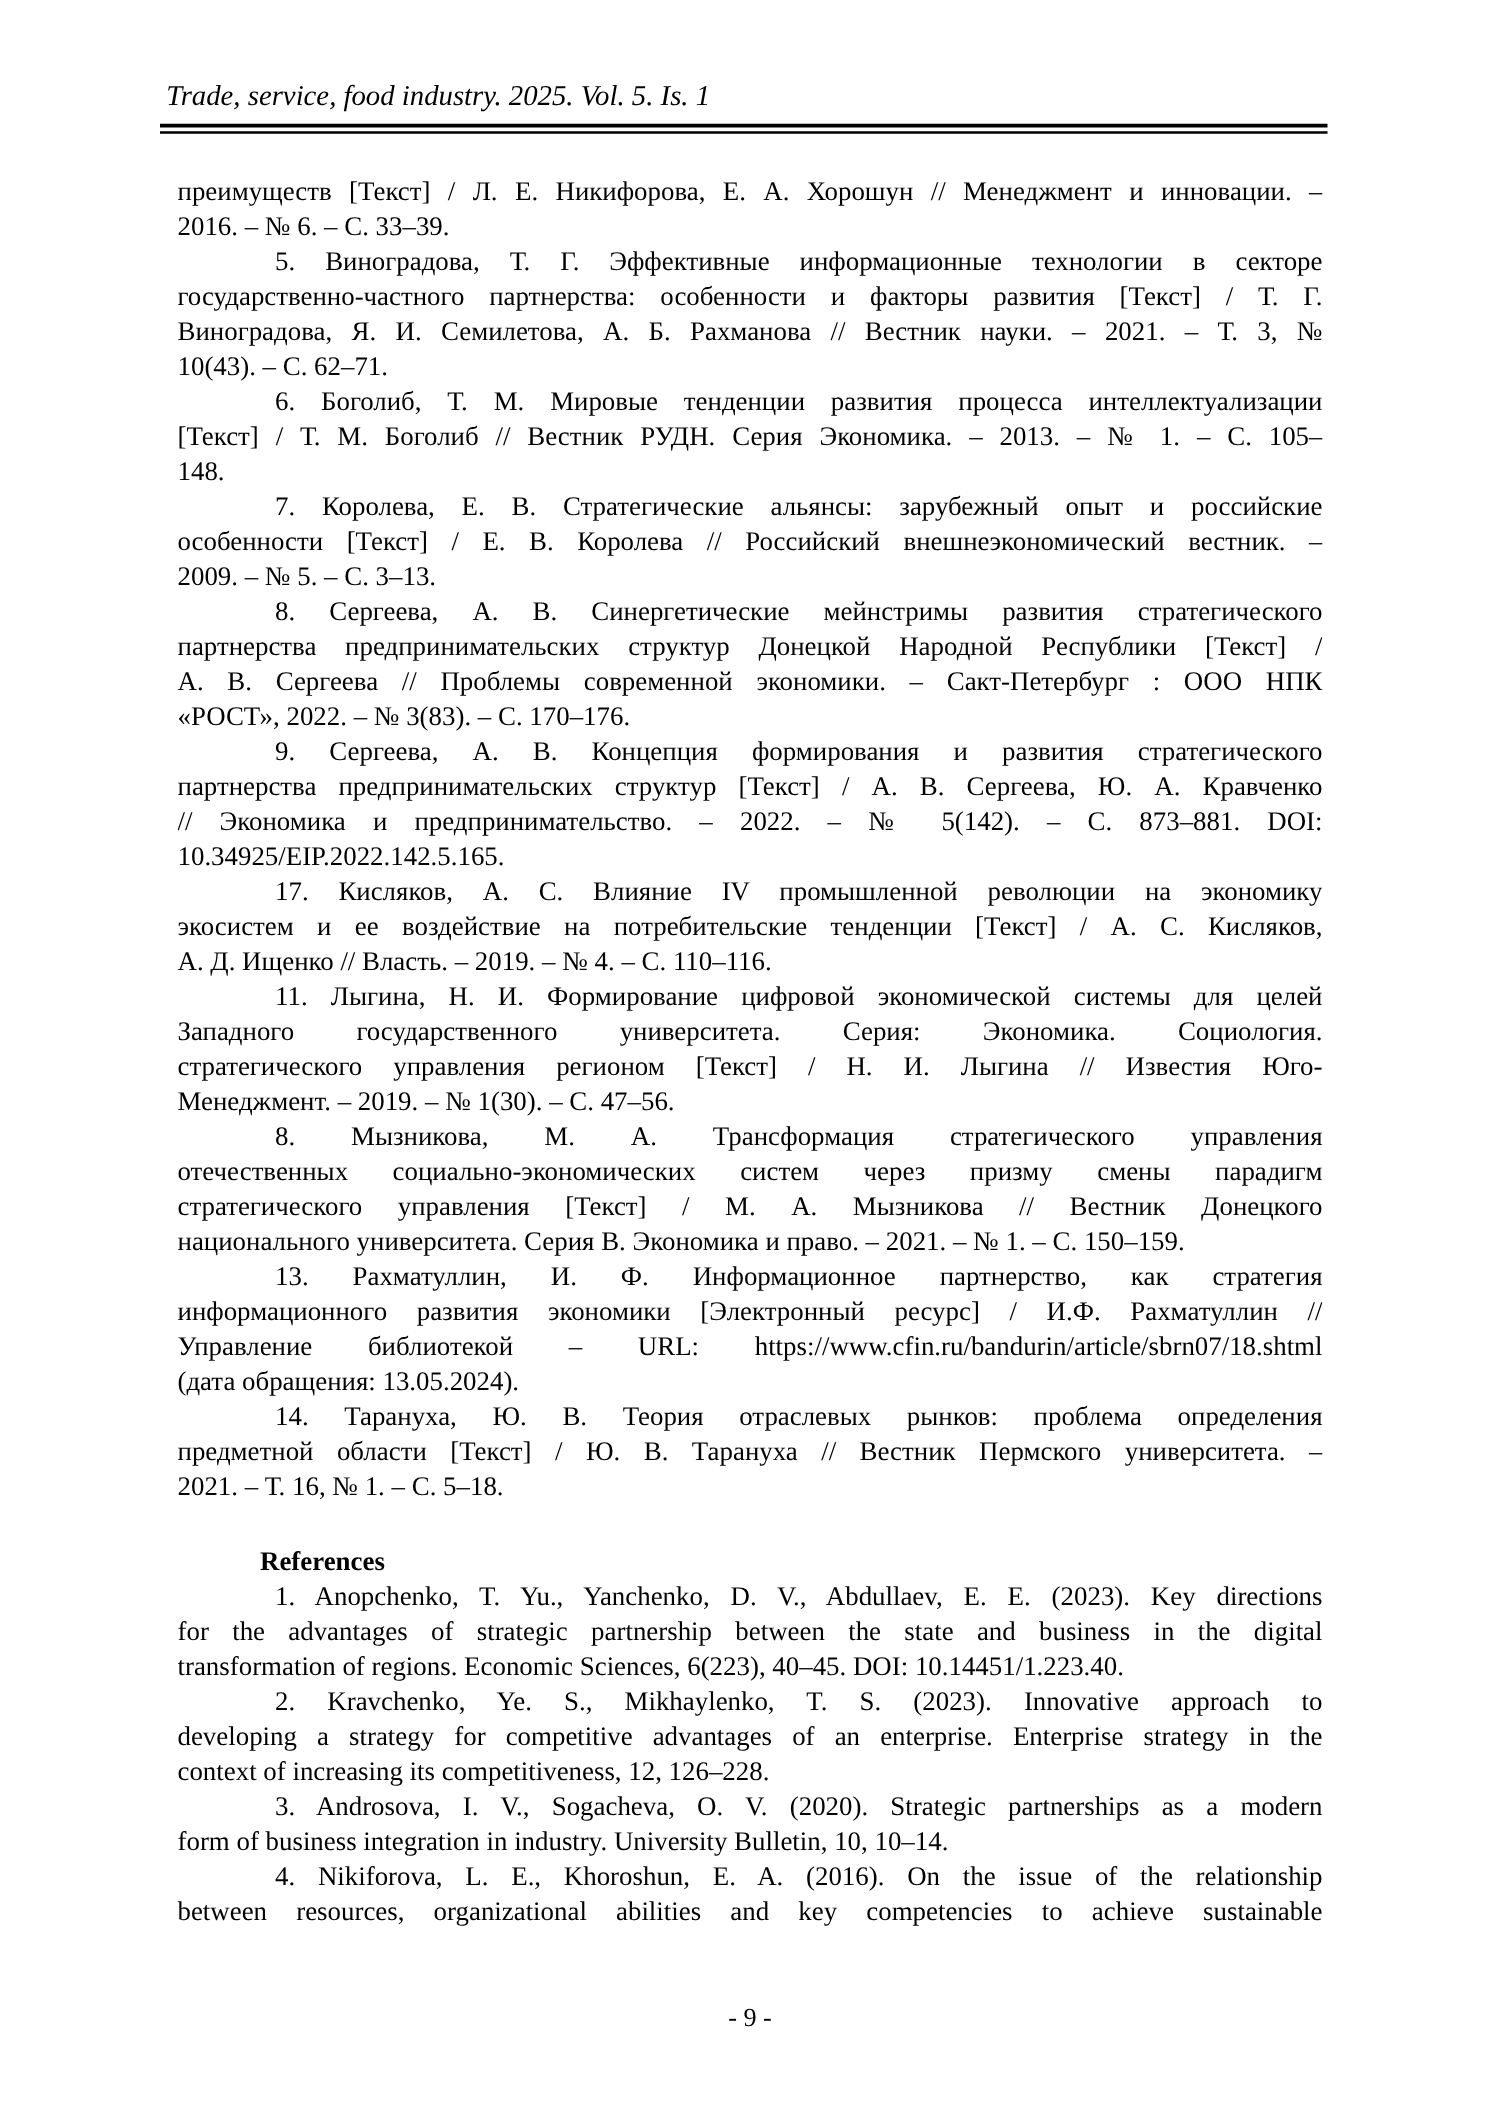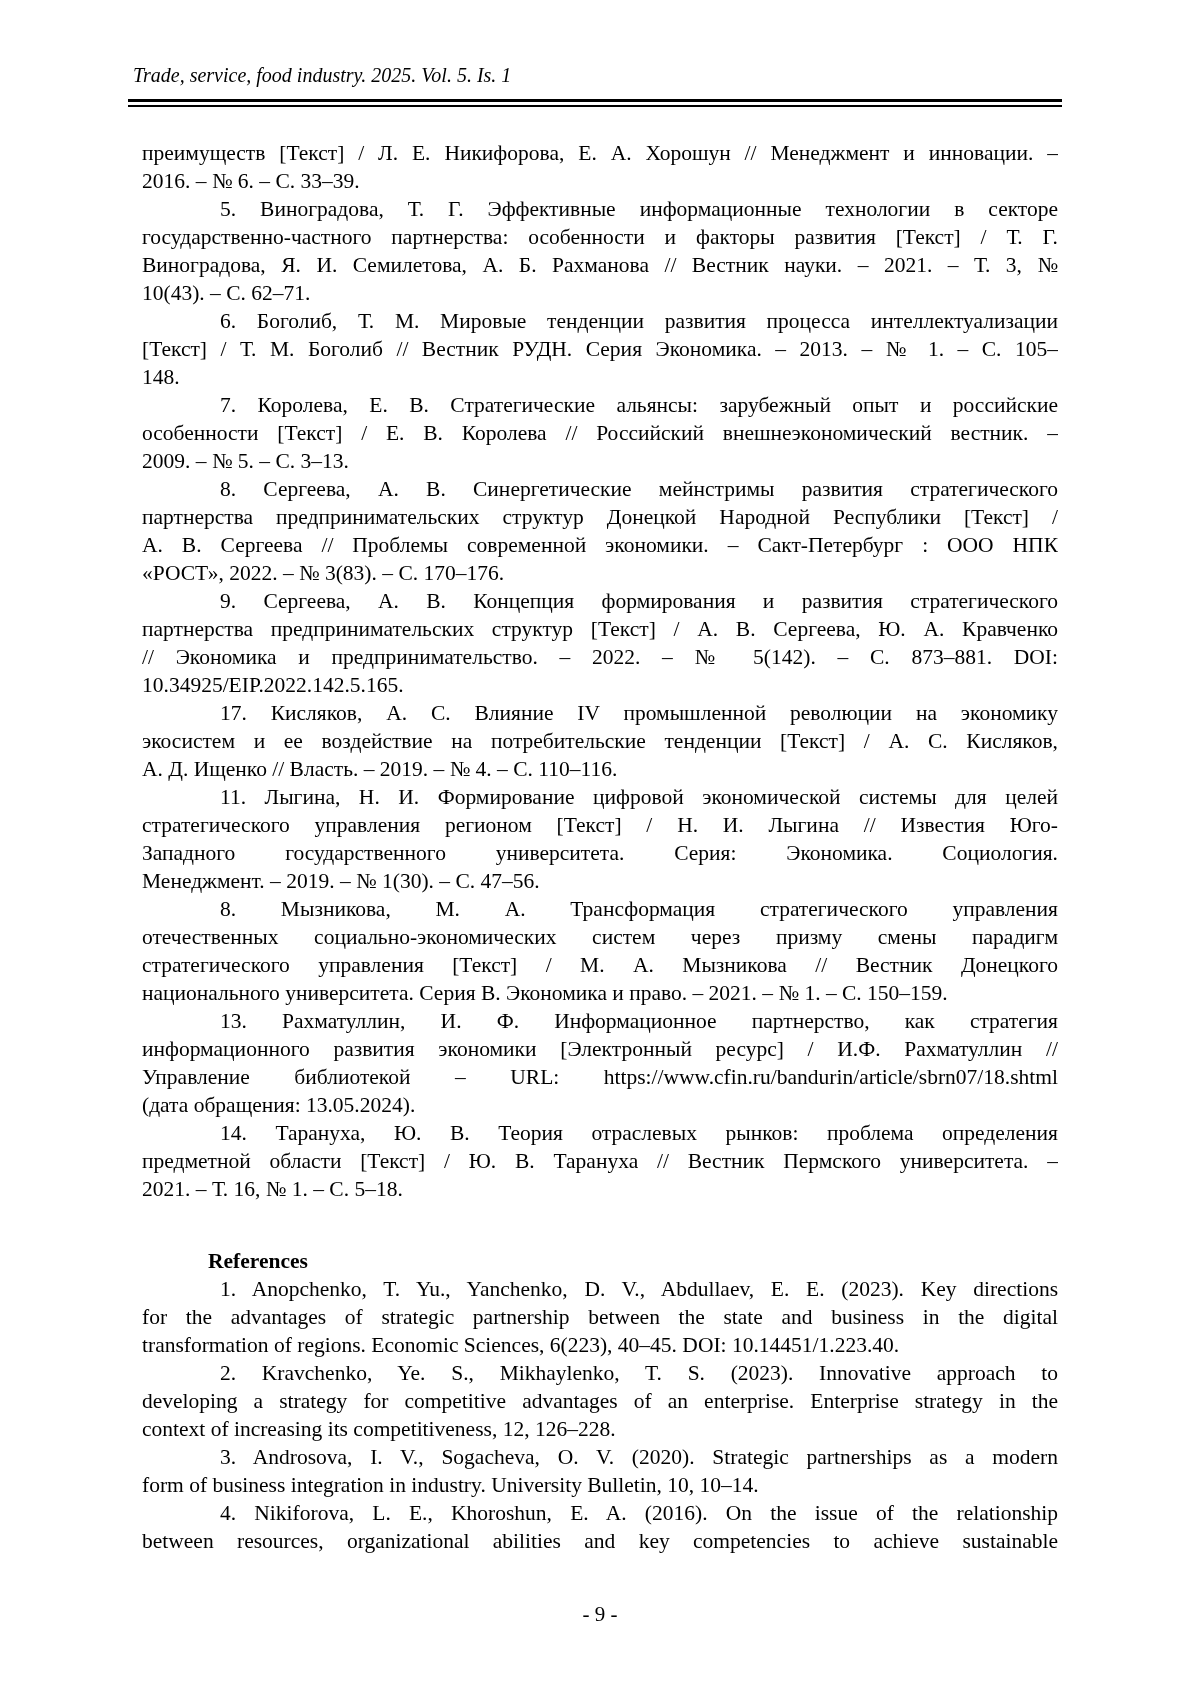--- a/index.html
+++ b/index.html
@@ -7,21 +7,21 @@
   .page {
     position:relative;
     width:1200px; height:1697px;
     background:#ffffff;
     color:#000;
     font-family:"Liberation Serif","DejaVu Serif",serif;
     overflow:hidden;
   }
   .journal-header {
     position:absolute; left:133px; top:64px;
-    font-size:20px; font-style:italic;
+    font-size:23px; font-style:italic;
     white-space:nowrap;
   }
   .header-rule {
     position:absolute; left:128px; top:99px;
     width:934px; height:8px;
     border-top:3px solid #000;
     border-bottom:2px solid #000;
   }
   .content {
     position:absolute; left:130px; top:139px;
@@ -32,21 +32,21 @@
     height:28px; overflow:hidden;
     text-align:left;
     margin-left:12px;
   }
   .line.just {
     text-align:justify;
     text-align-last:justify;
   }
   .line.first { text-indent:78px; }
   .references-heading {
-    margin-top:44px;
+    margin-top:32px;
     height:28px;
     text-indent:78px;
     font-weight:bold;
   }
   .page-number {
     position:absolute; left:0; top:1602px;
     width:100%; text-align:center;
     font-size:21px;
   }
 </style>
@@ -93,22 +93,22 @@
           <div class="line just">// Экономика и предпринимательство. – 2022. – № 5(142). – С. 873–881. DOI:</div>
           <div class="line">10.34925/EIP.2022.142.5.165.</div>
         </div>
         <div class="para">
           <div class="line just first">17. Кисляков, А. С. Влияние IV промышленной революции на экономику</div>
           <div class="line just">экосистем и ее воздействие на потребительские тенденции [Текст] / А. С. Кисляков,</div>
           <div class="line">А. Д. Ищенко // Власть. – 2019. – № 4. – С. 110–116.</div>
         </div>
         <div class="para">
           <div class="line just first">11. Лыгина, Н. И. Формирование цифровой экономической системы для целей</div>
+          <div class="line just">Западного государственного университета. Серия: Экономика. Социология.</div>
           <div class="line just">стратегического управления регионом [Текст] / Н. И. Лыгина // Известия Юго-</div>
-          <div class="line just">Западного государственного университета. Серия: Экономика. Социология.</div>
           <div class="line">Менеджмент. – 2019. – № 1(30). – С. 47–56.</div>
         </div>
         <div class="para">
           <div class="line just first">8. Мызникова, М. А. Трансформация стратегического управления</div>
           <div class="line just">отечественных социально-экономических систем через призму смены парадигм</div>
           <div class="line just">стратегического управления [Текст] / М. А. Мызникова // Вестник Донецкого</div>
           <div class="line">национального университета. Серия В. Экономика и право. – 2021. – № 1. – С. 150–159.</div>
         </div>
         <div class="para">
           <div class="line just first">13. Рахматуллин, И. Ф. Информационное партнерство, как стратегия</div>

